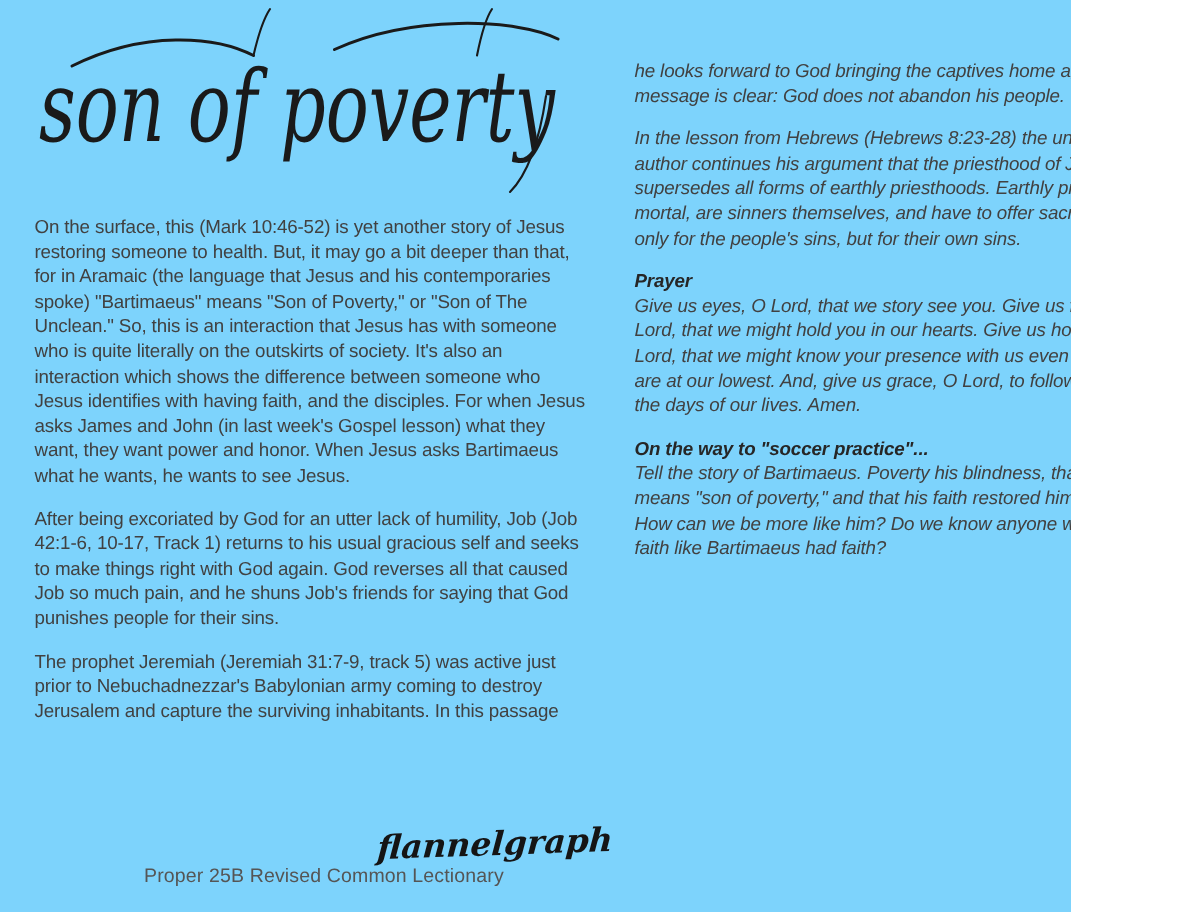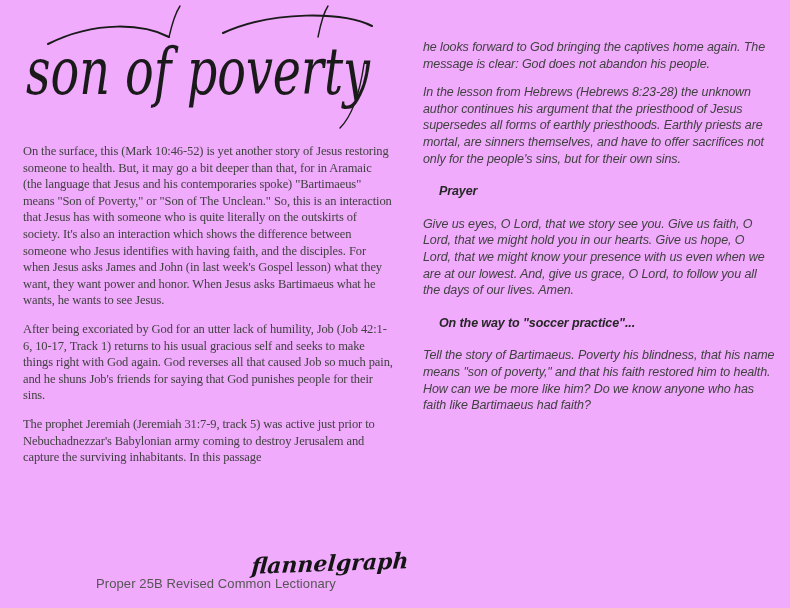--- a/index.html
+++ b/index.html
@@ -1,20 +1,20 @@
 <!DOCTYPE html>
 <html><head>
 <meta charset="utf-8">
 <style>
   html, body { margin: 0; padding: 0; background: #ffffff; }
   .page {
     position: relative;
-    width: 790px;
+    width: 714px;
     height: 608px;
-    background: #f0abfc;
+    background: #7dd3fc;
     overflow: hidden;
     font-family: "Liberation Sans", sans-serif;
     color: #414141;
   }
   
   .title-block {
     position: absolute;
     left: 18px;
     top: 2px;
     width: 368px;
@@ -36,25 +36,25 @@
   
   .col {
     position: absolute;
     font-size: 12.5px;
     line-height: 16.6px;
     letter-spacing: -0.1px;
     color: #414141;
   }
   .col p { margin: 0 0 12px 0; }
   .col p.heading {
-    margin: 16px;
+    margin: 0;
     font-weight: bold;
     color: #262626;
   }
-  .col-left  { left: 23px;  top: 143px; width: 370px; font-family: Liberation Serif, serif; }
+  .col-left  { left: 23px;  top: 143px; width: 370px; }
   .col-right { left: 423px; top: 39px;  width: 352px; font-style: italic; }
   
   .lectionary {
     position: absolute;
     left: 96px;
     top: 576px;
     font-size: 13px;
     letter-spacing: 0.1px;
     color: #555555;
   }

